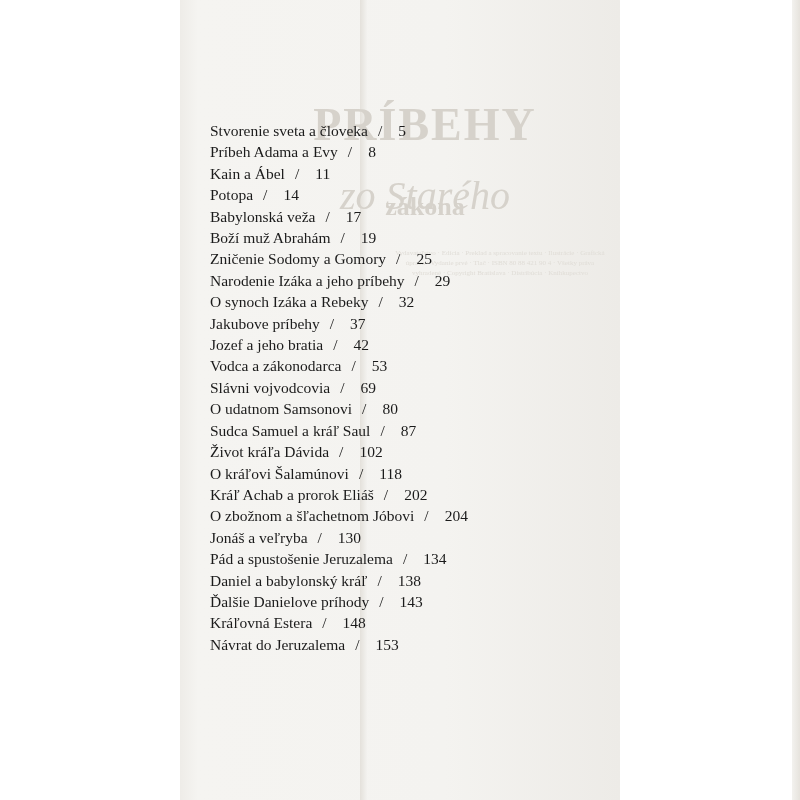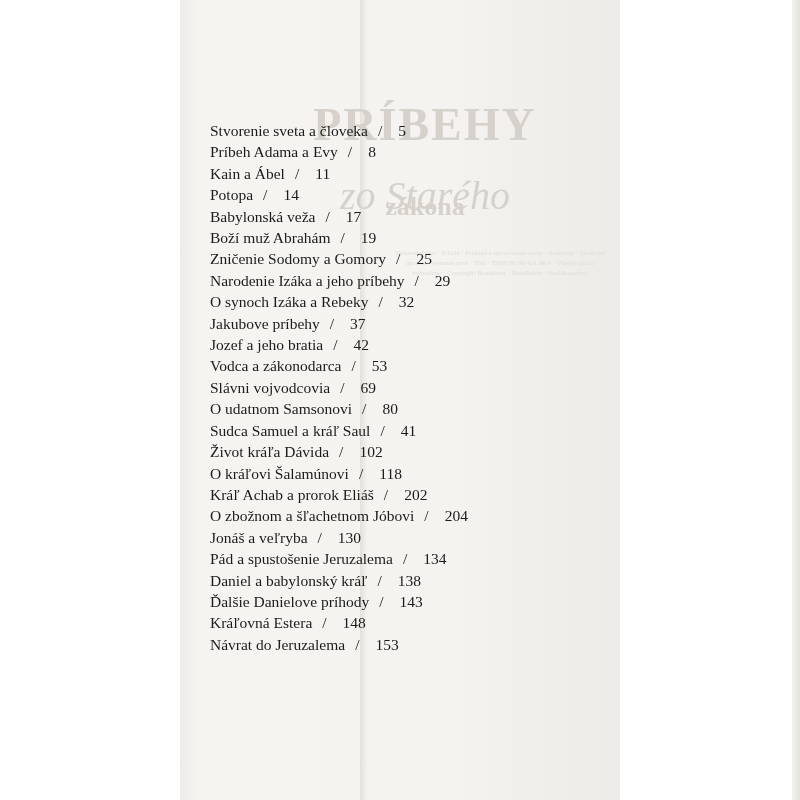--- a/index.html
+++ b/index.html
@@ -171,21 +171,21 @@
       <div class="toc-row">
         <span class="toc-title">Vodca a zákonodarca</span><span class="toc-sep">/</span><span class="toc-page">53</span>
       </div>
       <div class="toc-row">
         <span class="toc-title">Slávni vojvodcovia</span><span class="toc-sep">/</span><span class="toc-page">69</span>
       </div>
       <div class="toc-row">
         <span class="toc-title">O udatnom Samsonovi</span><span class="toc-sep">/</span><span class="toc-page">80</span>
       </div>
       <div class="toc-row">
-        <span class="toc-title">Sudca Samuel a kráľ Saul</span><span class="toc-sep">/</span><span class="toc-page">41</span>
+        <span class="toc-title">Sudca Samuel a kráľ Saul</span><span class="toc-sep">/</span><span class="toc-page">87</span>
       </div>
       <div class="toc-row">
         <span class="toc-title">Život kráľa Dávida</span><span class="toc-sep">/</span><span class="toc-page">102</span>
       </div>
       <div class="toc-row">
         <span class="toc-title">O kráľovi Šalamúnovi</span><span class="toc-sep">/</span><span class="toc-page">118</span>
       </div>
       <div class="toc-row">
         <span class="toc-title">Kráľ Achab a prorok Eliáš</span><span class="toc-sep">/</span><span class="toc-page">202</span>
       </div>

